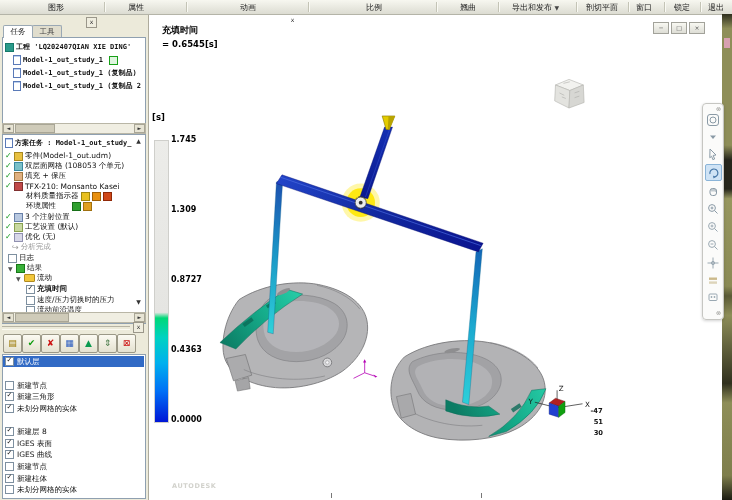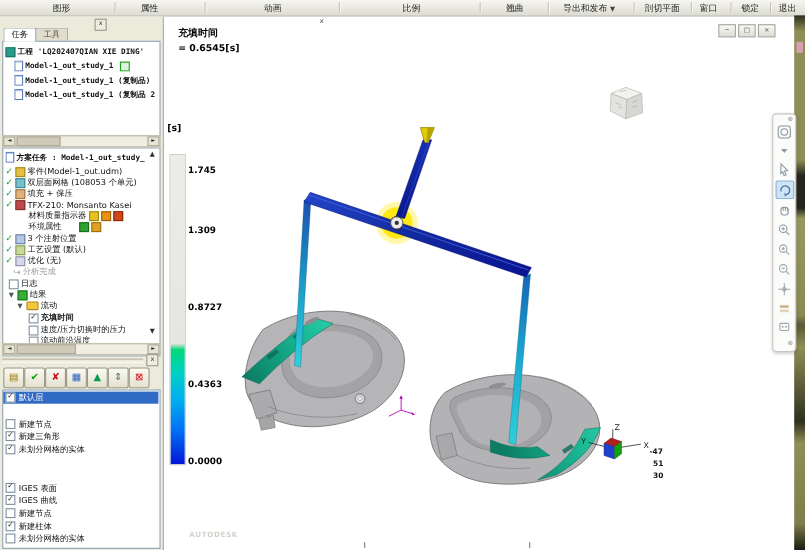--- a/index.html
+++ b/index.html
@@ -223,20 +223,24 @@
       <span>新建节点</span>
     </div>
   <div class="lrow" style="left:3px;top:391px">
       <span class="cb on"></span>
       <span>新建三角形</span>
     </div>
   <div class="lrow" style="left:3px;top:403px">
       <span class="cb on"></span>
       <span>未划分网格的实体</span>
     </div>
+  <div class="lrow" style="left:3px;top:426px">
+      <span class="cb on"></span>
+      <span>新建层 8</span>
+    </div>
   <div class="lrow" style="left:3px;top:449px">
       <span class="cb on"></span>
       <span>IGES 曲线</span>
     </div>
   <div class="lrow" style="left:3px;top:438px">
       <span class="cb on"></span>
       <span>IGES 表面</span>
     </div>
   <div class="lrow" style="left:3px;top:461px">
       <span class="cb"></span>
@@ -251,21 +255,21 @@
       <span>未划分网格的实体</span>
     </div>
 
   <div class="xbtn" style="left:288px;top:16px;border:none;background:none">x</div>
 
   <div class="vp-label" style="left:162px;top:24px;font-size:9px">充填时间</div>
   <div class="vp-label" style="left:162px;top:39px;font-size:8.5px">= 0.6545[s]</div>
 
   <div class="vp-label" style="left:152px;top:112px;font-size:8.5px">[s]</div>
   <div class="legend-bar"></div>
-  <div class="ltick" style="top:150px">1.745</div>
+  <div class="ltick" style="top:135px">1.745</div>
   <div class="ltick" style="top:205px">1.309</div>
   <div class="ltick" style="top:275px">0.8727</div>
   <div class="ltick" style="top:345px">0.4363</div>
   <div class="ltick" style="top:415px">0.0000</div>
 
   <svg style="position:absolute;left:150px;top:15px" width="582" height="485" viewBox="150 15 732 500">
     <defs>
       <linearGradient id="gBar" gradientUnits="userSpaceOnUse" x1="310" y1="170" x2="566" y2="253">
         <stop offset="0" stop-color="#2244c8"></stop>
           <stop offset=".5" stop-color="#12289e"></stop>

